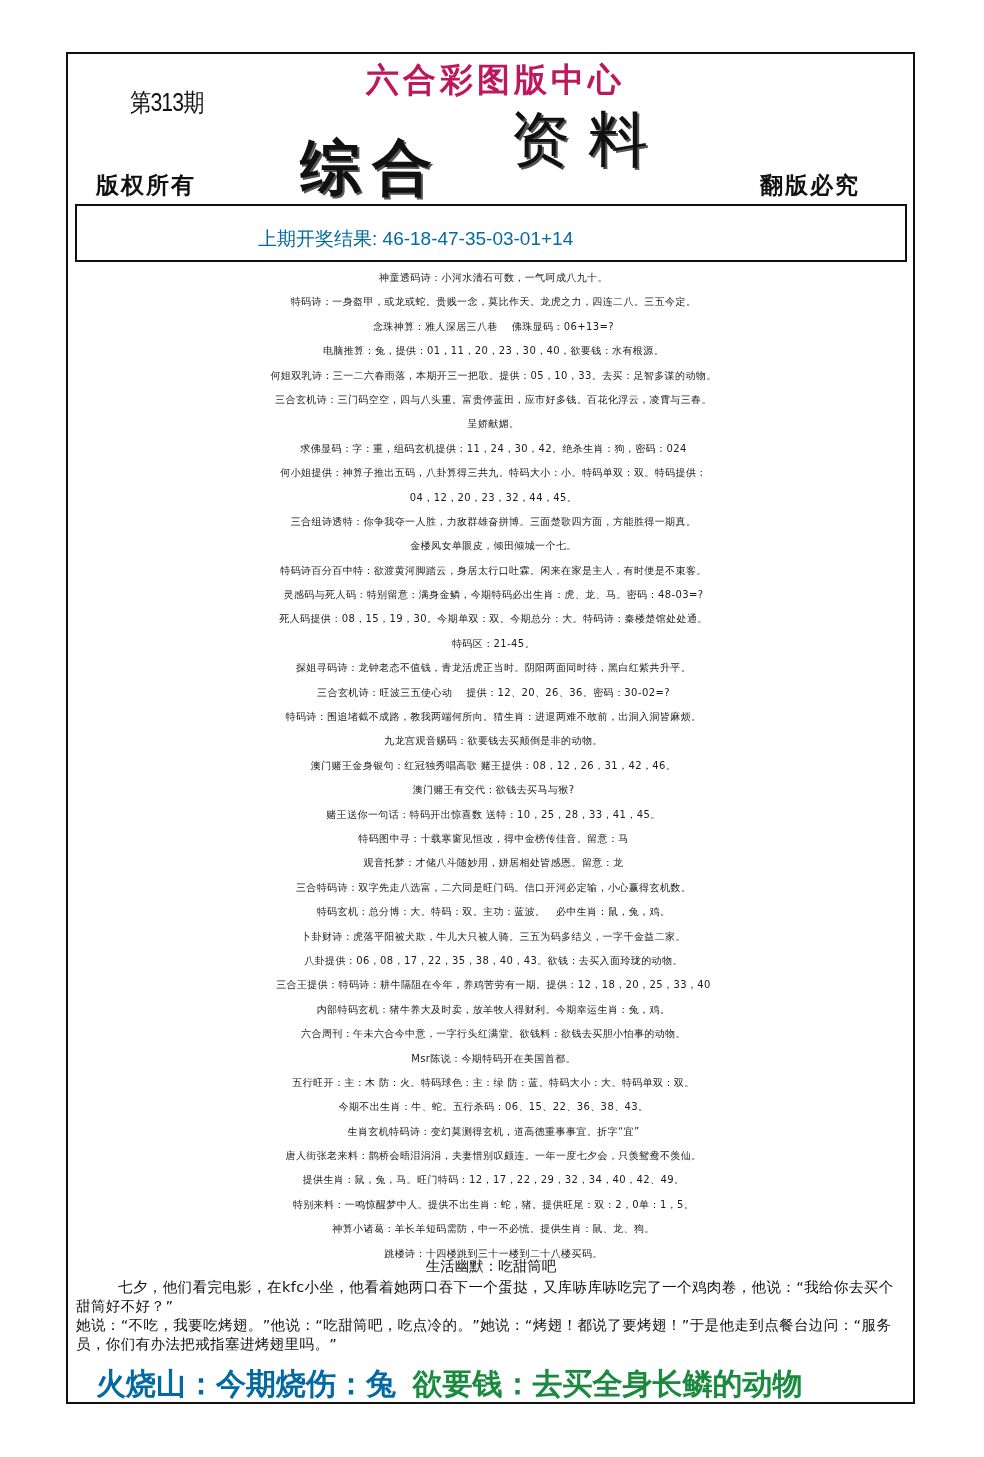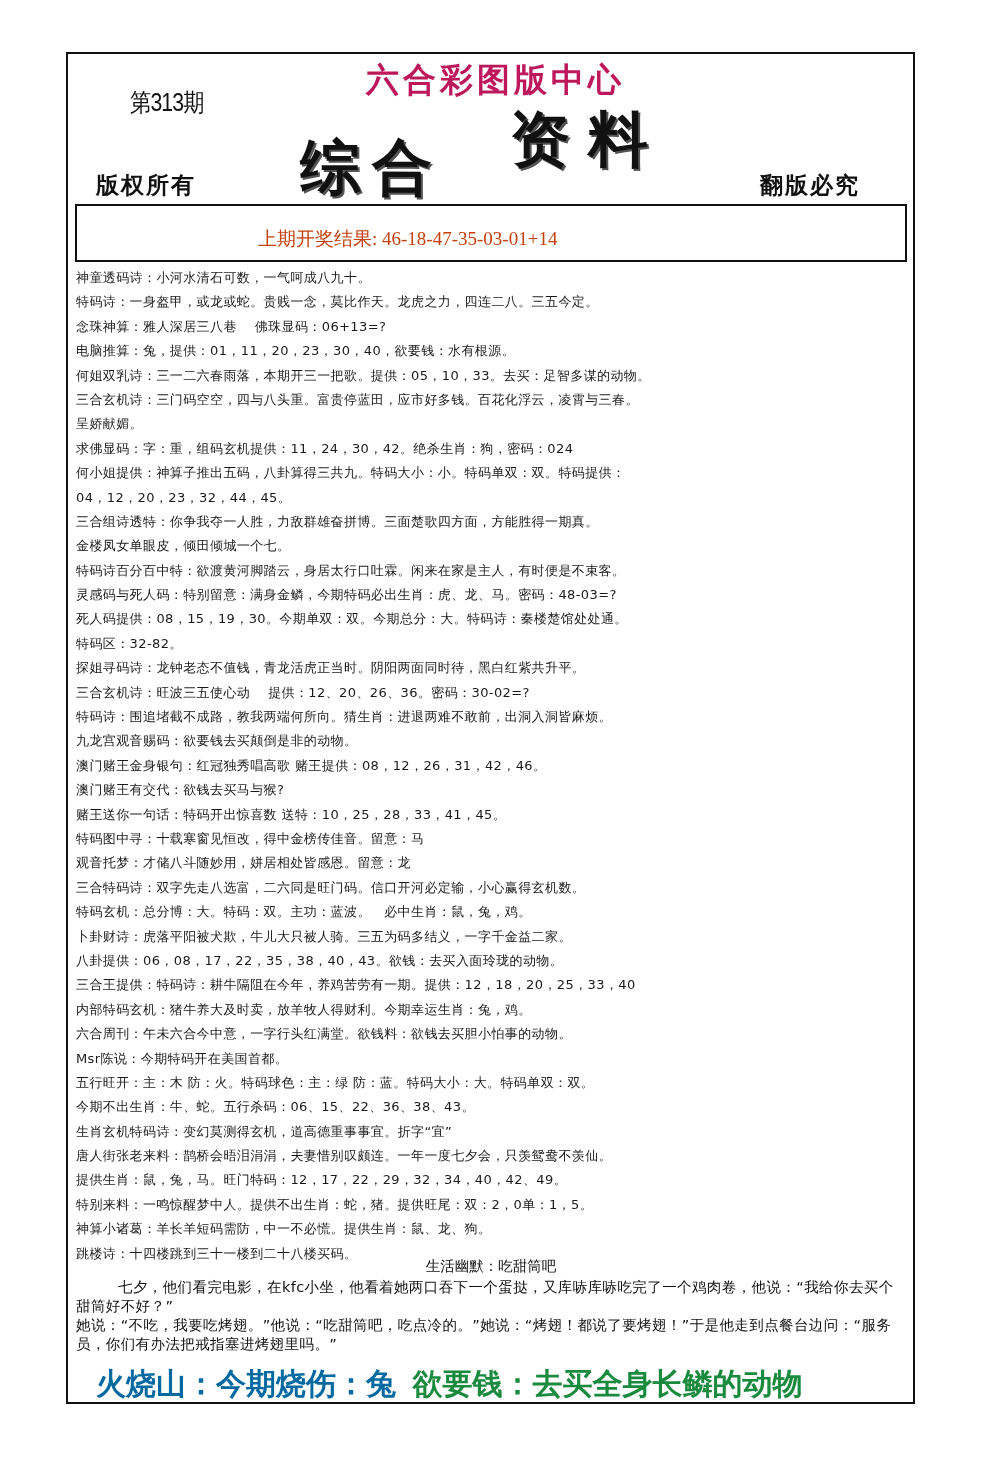--- a/index.html
+++ b/index.html
@@ -7,34 +7,34 @@
          font-family:"DejaVu Sans", sans-serif; color:#111; }
   .frame { position:absolute; left:66px; top:52px; width:849px; height:1352px;
            border:2px solid #111; box-sizing:border-box; background:#fff; }
   .issue { position:absolute; left:130px; top:86px; font-family:"Liberation Sans", sans-serif;
            font-size:25px; letter-spacing:-1px; color:#111; transform:scaleX(0.85); transform-origin:left; }
   .center-title { position:absolute; left:366px; top:58px; font-size:33px; font-weight:bold;
                   letter-spacing:4px; font-family:"DejaVu Serif", serif; color:#be185d; }
   .big1 { position:absolute; left:300px; top:128px; font-size:60px; font-weight:bold;
           font-family:"DejaVu Serif", serif; color:#111; letter-spacing:12px;
           text-shadow:2px 2px 0 #555; }
-  .big2 { position:absolute; left:510px; top:100px; font-size:60px; font-weight:bold;
+  .big2 { position:absolute; left:510px; top:100px; font-size:60px; font-weight:normal;
           font-family:"DejaVu Serif", serif; color:#111; letter-spacing:18px;
           text-shadow:2px 2px 0 #555; }
   .copyright-left { position:absolute; left:96px; top:170px; font-size:23px; font-weight:bold;
                     font-family:"DejaVu Serif", serif; letter-spacing:2px; }
   .copyright-right { position:absolute; left:760px; top:170px; font-size:23px; font-weight:bold;
                      font-family:"DejaVu Serif", serif; letter-spacing:2px; }
   .result-box { position:absolute; left:75px; top:204px; width:832px; height:58px;
                 border:2.5px solid #111; box-sizing:border-box; }
-  .result-text { position:absolute; left:258px; top:226px; font-size:19px; color:#c2410c;
-                 font-family:Liberation Serif, serif; white-space:nowrap; }
+  .result-text { position:absolute; left:258px; top:226px; font-size:19px; color:#0369a1;
+                 font-family:Liberation Sans, sans-serif; white-space:nowrap; }
   .lines { position:absolute; left:76px; top:266px; width:835px; }
-  .line { font-size:13px; line-height:24.4px; height:24.4px; white-space:nowrap;
-          font-family:"DejaVu Sans", sans-serif; color:#1a1a1a; letter-spacing:0.4px; }
+  .line { font-size:10px; line-height:24.4px; height:24.4px; white-space:nowrap;
+          font-family:"DejaVu Sans", sans-serif; color:#1a1a1a; letter-spacing:0.4px;text-align:center; }
   .story { position:absolute; left:76px; top:1254px; width:830px; }
   .story .title { font-size:14.5px; line-height:24px;text-align:center; }
   .story p { margin:0; font-size:14.5px; line-height:19px; letter-spacing:0.4px; }
   .story p.indent { text-indent:42px; }
   .footer { position:absolute; left:96px; top:1364px; font-size:30px; font-weight:bold;
             font-family:"DejaVu Serif", serif; white-space:nowrap; letter-spacing:0px; }
   .footer .red { color:#0369a1; }
   .footer .green { color:#1a8a3e; margin-left:6px; }
 </style>
 </head>
@@ -64,21 +64,21 @@
     <div class="line">三合玄机诗：三门码空空，四与八头重。富贵停蓝田，应市好多钱。百花化浮云，凌霄与三春。</div>
     <div class="line">呈娇献媚。</div>
     <div class="line">求佛显码：字：重，组码玄机提供：11，24，30，42。绝杀生肖：狗，密码：024</div>
     <div class="line">何小姐提供：神算子推出五码，八卦算得三共九。特码大小：小。特码单双：双。特码提供：</div>
     <div class="line">04，12，20，23，32，44，45。</div>
     <div class="line">三合组诗透特：你争我夺一人胜，力敌群雄奋拼博。三面楚歌四方面，方能胜得一期真。</div>
     <div class="line">金楼凤女单眼皮，倾田倾城一个七。</div>
     <div class="line">特码诗百分百中特：欲渡黄河脚踏云，身居太行口吐霖。闲来在家是主人，有时便是不束客。</div>
     <div class="line">灵感码与死人码：特别留意：满身金鳞，今期特码必出生肖：虎、龙、马。密码：48-03=?</div>
     <div class="line">死人码提供：08，15，19，30。今期单双：双。今期总分：大。特码诗：秦楼楚馆处处通。</div>
-    <div class="line">特码区：32-82。</div>
+    <div class="line">特码区：21-45。</div>
     <div class="line">探姐寻码诗：龙钟老态不值钱，青龙活虎正当时。阴阳两面同时待，黑白红紫共升平。</div>
     <div class="line">三合玄机诗：旺波三五使心动　 提供：12、20、26、36。密码：30-02=?</div>
     <div class="line">特码诗：围追堵截不成路，教我两端何所向。猜生肖：进退两难不敢前，出洞入洞皆麻烦。</div>
     <div class="line">九龙宫观音赐码：欲要钱去买颠倒是非的动物。</div>
     <div class="line">澳门赌王金身银句：红冠独秀唱高歌 赌王提供：08，12，26，31，42，46。</div>
     <div class="line">澳门赌王有交代：欲钱去买马与猴?</div>
     <div class="line">赌王送你一句话：特码开出惊喜数 送特：10，25，28，33，41，45。</div>
     <div class="line">特码图中寻：十载寒窗见恒改，得中金榜传佳音。留意：马</div>
     <div class="line">观音托梦：才储八斗随妙用，姘居相处皆感恩。留意：龙</div>
     <div class="line">三合特码诗：双字先走八选富，二六同是旺门码。信口开河必定输，小心赢得玄机数。</div>

